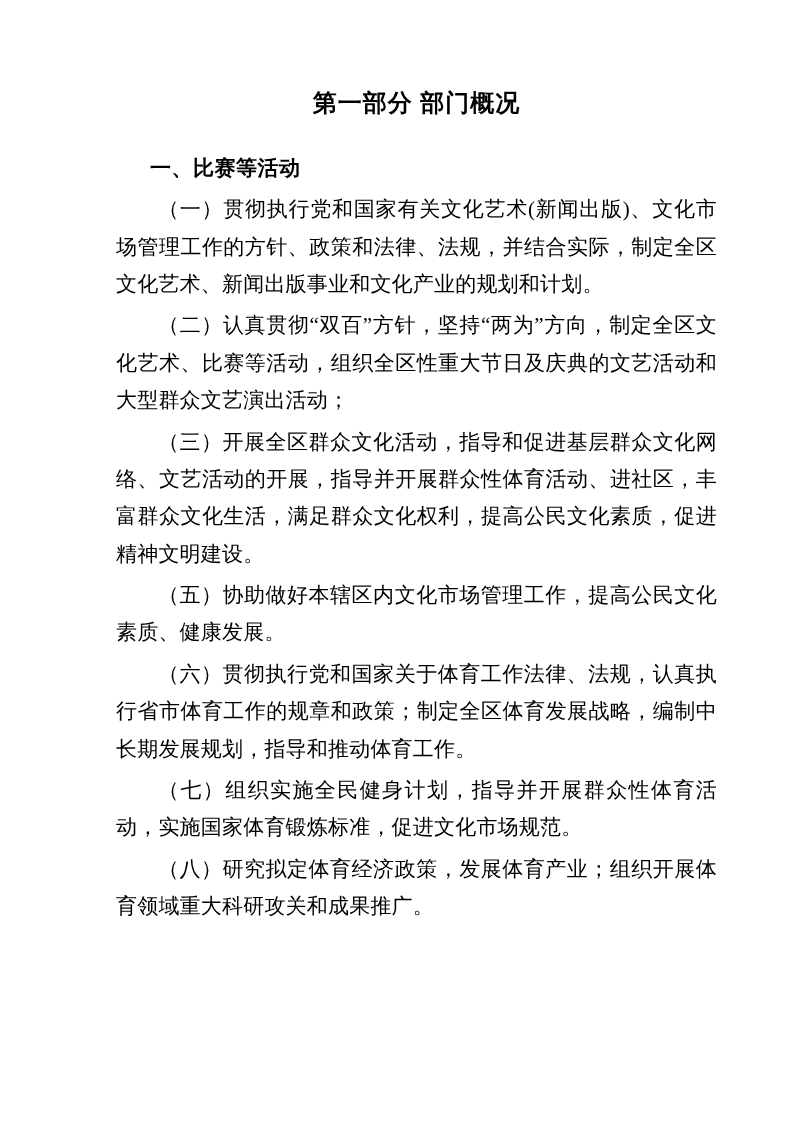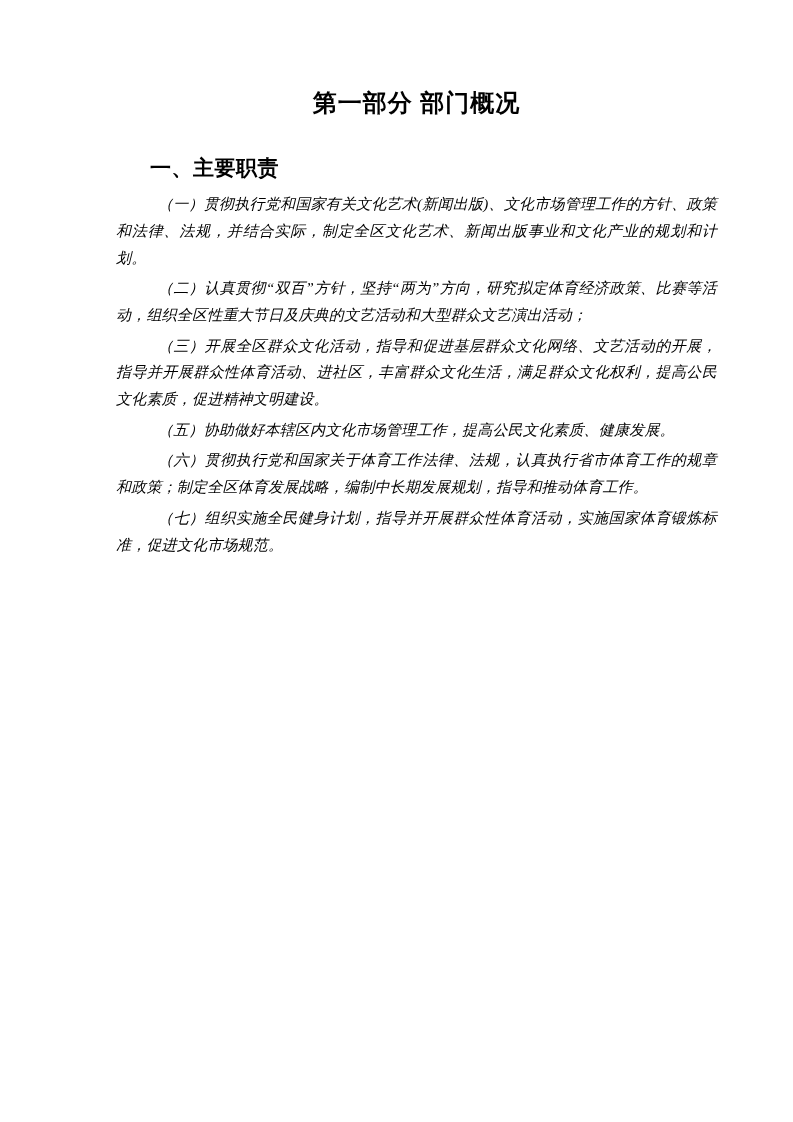--- a/index.html
+++ b/index.html
@@ -36,36 +36,36 @@
   .section-heading {
     font-size: 21px;
     font-weight: bold;
     margin: 0 0 6px 0;
     text-indent: 34px;
     line-height: 1.7;
     letter-spacing: 0.5px;
     font-family: "Liberation Sans", "DejaVu Sans", sans-serif;
   }
   .para {
-    font-size: 15px;
+    font-size: 21px;
     line-height: 1.78;
     margin: 0 0 4px 0;
     text-indent: 42px;
     text-align: justify;
     text-justify: inter-ideograph;
     letter-spacing: 0.2px;
-    font-style: italic;
   }
 </style>
 </head>
 <body>
 
 <div class="page">
   <h1 class="doc-title">第一部分  部门概况</h1>
-  <h2 class="section-heading">一、主要职责</h2>
+  <h2 class="section-heading">一、比赛等活动</h2>
 
   <p class="para">（一）贯彻执行党和国家有关文化艺术(新闻出版)、文化市场管理工作的方针、政策和法律、法规，并结合实际，制定全区文化艺术、新闻出版事业和文化产业的规划和计划。</p>
-  <p class="para">（二）认真贯彻“双百”方针，坚持“两为”方向，研究拟定体育经济政策、比赛等活动，组织全区性重大节日及庆典的文艺活动和大型群众文艺演出活动；</p>
+  <p class="para">（二）认真贯彻“双百”方针，坚持“两为”方向，制定全区文化艺术、比赛等活动，组织全区性重大节日及庆典的文艺活动和大型群众文艺演出活动；</p>
   <p class="para">（三）开展全区群众文化活动，指导和促进基层群众文化网络、文艺活动的开展，指导并开展群众性体育活动、进社区，丰富群众文化生活，满足群众文化权利，提高公民文化素质，促进精神文明建设。</p>
   <p class="para">（五）协助做好本辖区内文化市场管理工作，提高公民文化素质、健康发展。</p>
   <p class="para">（六）贯彻执行党和国家关于体育工作法律、法规，认真执行省市体育工作的规章和政策；制定全区体育发展战略，编制中长期发展规划，指导和推动体育工作。</p>
   <p class="para">（七）组织实施全民健身计划，指导并开展群众性体育活动，实施国家体育锻炼标准，促进文化市场规范。</p>
+  <p class="para">（八）研究拟定体育经济政策，发展体育产业；组织开展体育领域重大科研攻关和成果推广。</p>
 </div>
 
 </body></html>

